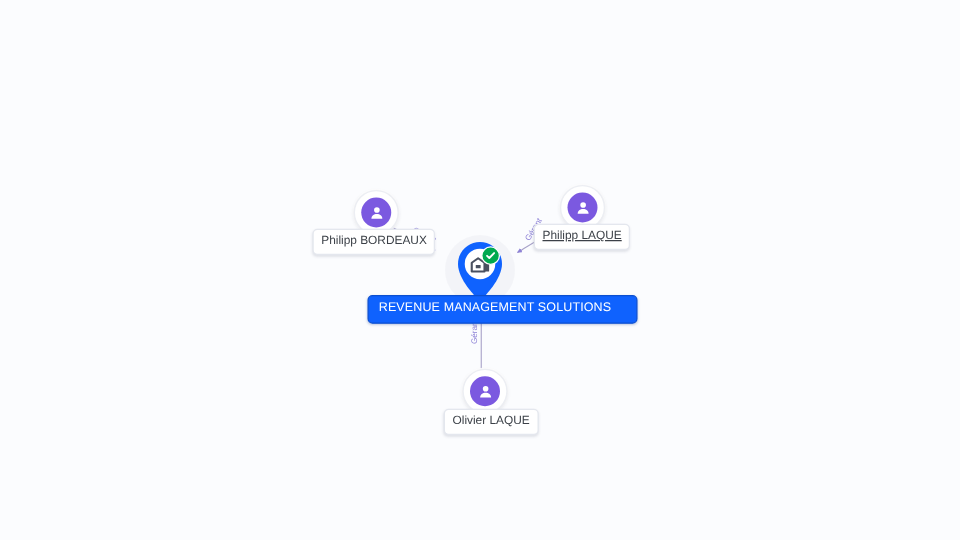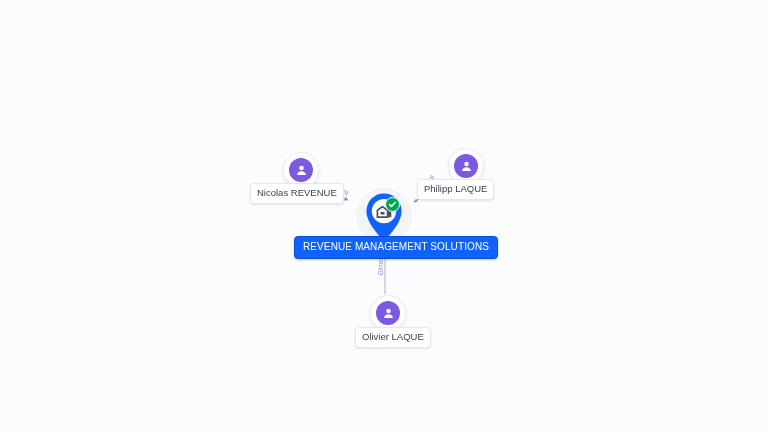--- a/index.html
+++ b/index.html
@@ -109,21 +109,21 @@
 
   .company-label {
     position: absolute;
     background: #0f62fe;
     border: 1px solid #0b4fd1;
     border-radius: 4px;
     color: #ffffff;
     font-size: 10px;
     line-height: 1;
     letter-spacing: 0.1px;
-    padding: 5px 8px 6px 8px;
+    padding: 5px 20px 6px 8px;
     white-space: nowrap;
     z-index: 10;
     box-shadow: 0 1px 2px rgba(15,50,140,0.25);
     box-sizing: border-box;
   }
 
   
   .edge-label {
     position: absolute;
     color: #8e82d6;
@@ -161,31 +161,31 @@
   <div class="edge-label" style="left:371px; top:262px; transform: rotate(-90deg);">Gérant</div>
 
   <div class="person-node" style="left:283px; top:152px;">
     <div class="person-disc">
       <svg width="15" height="15" viewBox="0 0 24 24" aria-hidden="true">
         <circle cx="12" cy="8" r="3.6" fill="#ffffff"></circle>
         <path d="M5 19.2c0-3.7 3.1-6 7-6s7 2.3 7 6z" fill="#ffffff"></path>
       </svg>
     </div>
   </div>
-  <div class="person-label" style="left:250px; top:183px;">Nicolas REVENUE</div>
+  <div class="person-label" style="left:250px; top:183px;">Philipp BORDEAUX</div>
 
   <div class="person-node" style="left:448px; top:148px;">
     <div class="person-disc">
       <svg width="15" height="15" viewBox="0 0 24 24" aria-hidden="true">
         <circle cx="12" cy="8" r="3.6" fill="#ffffff"></circle>
         <path d="M5 19.2c0-3.7 3.1-6 7-6s7 2.3 7 6z" fill="#ffffff"></path>
       </svg>
     </div>
   </div>
-  <div class="person-label" style="left:417px; top:179px;">Philipp LAQUE</div>
+  <div class="person-label" style="left:427px; top:179px;text-decoration:underline;">Philipp LAQUE</div>
 
   <div class="person-node" style="left:370px; top:295px;">
     <div class="person-disc">
       <svg width="15" height="15" viewBox="0 0 24 24" aria-hidden="true">
         <circle cx="12" cy="8" r="3.6" fill="#ffffff"></circle>
         <path d="M5 19.2c0-3.7 3.1-6 7-6s7 2.3 7 6z" fill="#ffffff"></path>
       </svg>
     </div>
   </div>
   <div class="person-label" style="left:355px; top:327px;">Olivier LAQUE</div>

